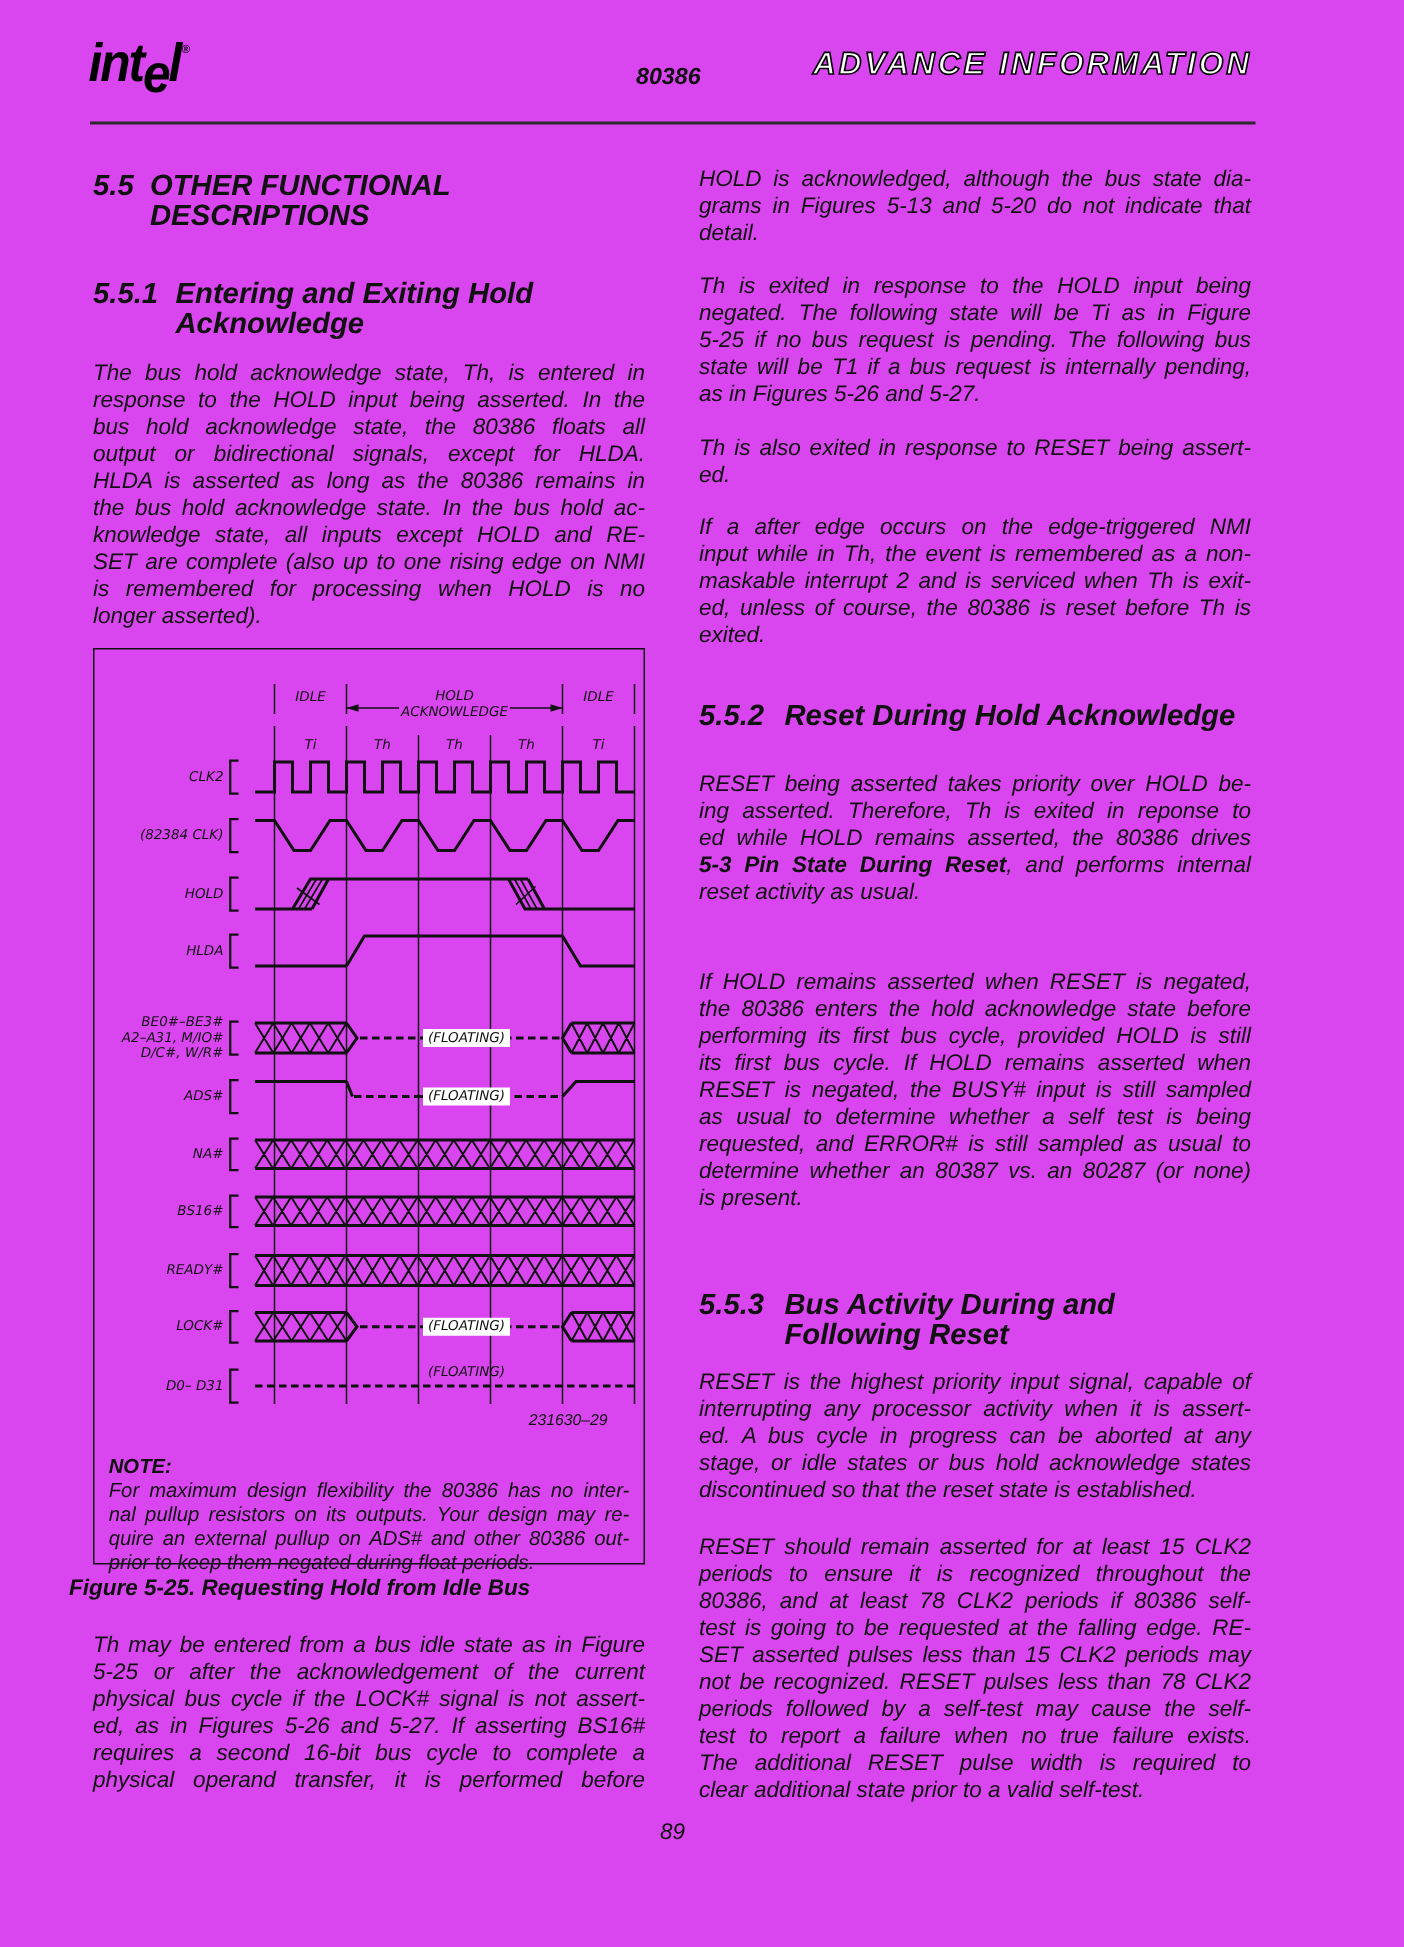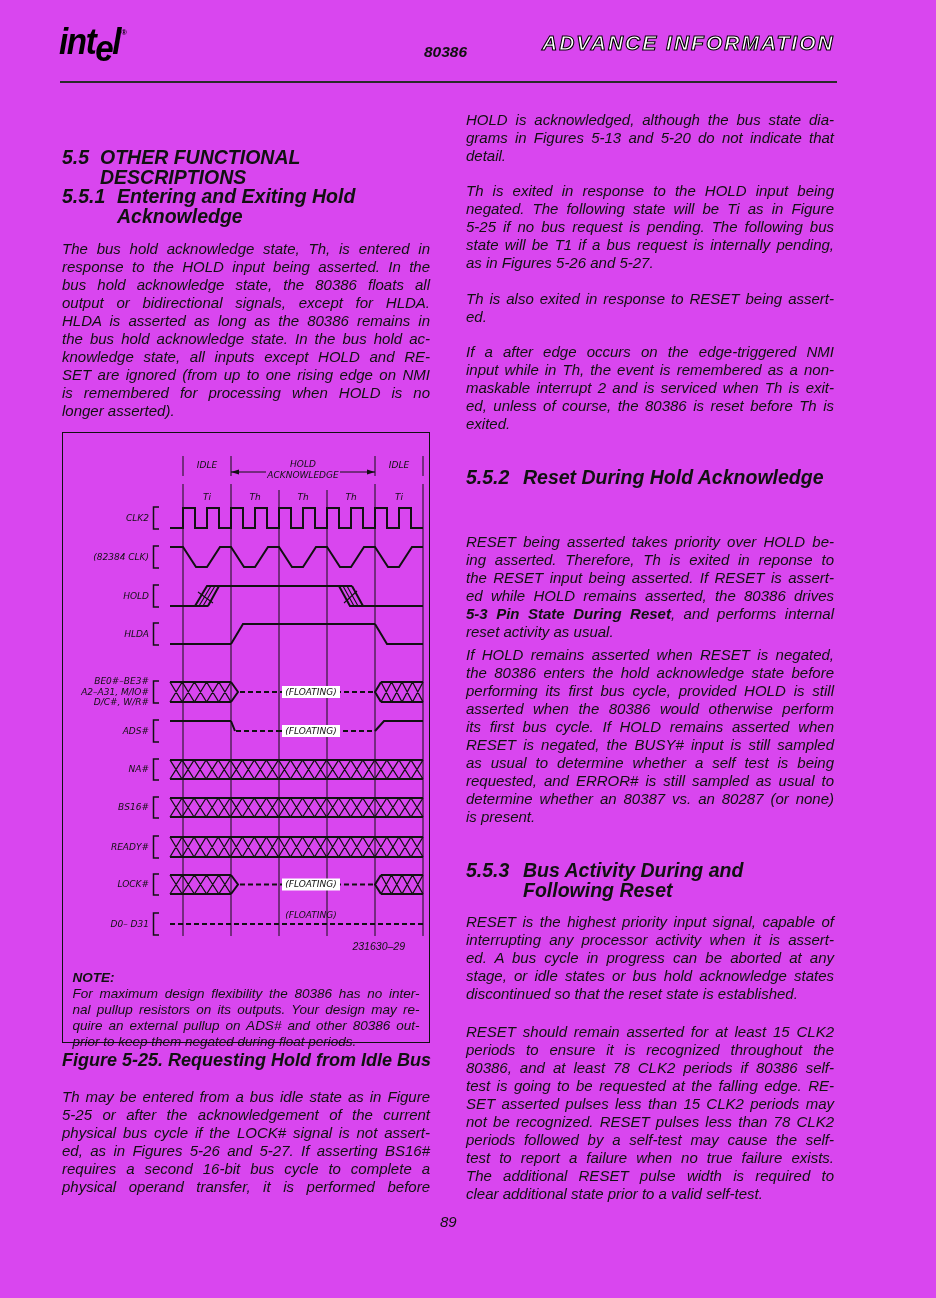--- a/index.html
+++ b/index.html
@@ -16,43 +16,43 @@
 .para{font-size:15px;line-height:18px;}
 .ln{white-space:nowrap;text-align:justify;text-align-last:justify;}
 .para .ln:last-child{text-align-last:left;}
 .para.cont .ln:last-child{text-align-last:justify;}
 .b{font-weight:bold;}
 .head{font-size:19.5px;font-weight:bold;line-height:19.5px;}
 .head .num{position:absolute;left:0;top:0;}
 .head .ln{text-align:left;text-align-last:left;}
 .colL{left:62px;width:368px;}
 .colR{left:466px;width:368px;}
-#h55{top:115px;margin-top:33px;} #h55 .title{margin-left:38px;}
+#h55{top:115px;} #h55 .title{margin-left:38px;}
 #h551{top:187px;} #h551 .title{margin-left:55px;}
 #pL1{top:240px;}
 #pL2{top:1088px;}
 #pR1{top:111px;}
 #pR2{top:182px;}
 #pR3{top:290px;}
 #pR4{top:343px;}
 #h552{top:468px;} #h552 .title{margin-left:57px;}
-#pR5{top:533px;}
+#pR5{top:514px;}
 #pR6{top:646px;}
 #h553{top:861px;} #h553 .title{margin-left:57px;}
 #pR7{top:913px;}
 #pR8{top:1023px;}
 
 #figbox{left:62px;top:432px;width:366px;height:609px;border:1.5px solid #111;}
 #timing-svg{position:absolute;left:-1.5px;top:-1.5px;width:369px;height:530px;overflow:visible;}
 #timing-svg text{font-family:"DejaVu Sans",sans-serif;fill:#111;}
 #timing-svg text.fid{font-family:"Liberation Sans",sans-serif;}
 #note{position:absolute;left:9.5px;top:516.5px;width:347px;font-size:13.5px;line-height:16.2px;}
 #note .note-title{font-weight:bold;margin-top:20px;}
 #note .para{font-size:13.5px;line-height:16.2px;}
-#caption{left:62px;top:1050px;width:369px;text-align:left;font-size:18px;font-weight:bold;white-space:nowrap;}
+#caption{left:46px;top:1050px;width:369px;text-align:left;font-size:15px;font-weight:bold;white-space:nowrap;}
 #pageno{left:440px;top:1213px;font-size:15px;text-align:right;}
 </style>
 </head>
 <body>
 
 <div id="page">
 
   <div id="logo" class="abs">
     <span>int</span><span class="e">e</span><span>l</span><span class="reg">®</span>
   </div>
@@ -75,21 +75,21 @@
       </div>
   </div>
   <div id="pL1" class="abs para colL">
       <div class="ln">The bus hold acknowledge state, Th, is entered in</div>
       <div class="ln">response to the HOLD input being asserted. In the</div>
       <div class="ln">bus hold acknowledge state, the 80386 floats all</div>
       <div class="ln">output or bidirectional signals, except for HLDA.</div>
       <div class="ln">HLDA is asserted as long as the 80386 remains in</div>
       <div class="ln">the bus hold acknowledge state. In the bus hold ac-</div>
       <div class="ln">knowledge state, all inputs except HOLD and RE-</div>
-      <div class="ln">SET are ignored (from up to one rising edge on NMI</div>
+      <div class="ln">SET are complete (also up to one rising edge on NMI</div>
       <div class="ln">is remembered for processing when HOLD is no</div>
       <div class="ln">longer asserted).</div>
     </div>
 
   <div id="figbox" class="abs">
     <svg id="timing-svg" viewBox="0 0 369 530" xmlns="http://www.w3.org/2000/svg">
         <path d="M121,24 V44 M121,52 V504" fill="none" stroke="#111" stroke-width="1" stroke-dasharray="none" stroke-linejoin="miter"></path>
         <path d="M169,24 V44 M169,52 V504" fill="none" stroke="#111" stroke-width="1" stroke-dasharray="none" stroke-linejoin="miter"></path>
         <path d="M217,58 V504" fill="none" stroke="#111" stroke-width="1" stroke-dasharray="none" stroke-linejoin="miter"></path>
         <path d="M265,58 V504" fill="none" stroke="#111" stroke-width="1" stroke-dasharray="none" stroke-linejoin="miter"></path>
@@ -207,30 +207,28 @@
 
   <div id="h552" class="abs head colR">
     <span class="num">5.5.2</span>
     <div class="title">
         <div class="ln">Reset During Hold Acknowledge</div>
       </div>
   </div>
   <div id="pR5" class="abs para colR">
       <div class="ln">RESET being asserted takes priority over HOLD be-</div>
       <div class="ln">ing asserted. Therefore, Th is exited in reponse to</div>
-      <div class="ln">the RESET input being asserted. If RESET is assert-</div>
       <div class="ln">ed while HOLD remains asserted, the 80386 drives</div>
       <div class="ln"><span class="b">5-3 Pin State During Reset</span><span>, and performs internal</span></div>
       <div class="ln">reset activity as usual.</div>
     </div>
   <div id="pR6" class="abs para colR">
       <div class="ln">If HOLD remains asserted when RESET is negated,</div>
       <div class="ln">the 80386 enters the hold acknowledge state before</div>
       <div class="ln">performing its first bus cycle, provided HOLD is still</div>
-      <div class="ln">asserted when the 80386 would otherwise perform</div>
       <div class="ln">its first bus cycle. If HOLD remains asserted when</div>
       <div class="ln">RESET is negated, the BUSY# input is still sampled</div>
       <div class="ln">as usual to determine whether a self test is being</div>
       <div class="ln">requested, and ERROR# is still sampled as usual to</div>
       <div class="ln">determine whether an 80387 vs. an 80287 (or none)</div>
       <div class="ln">is present.</div>
     </div>
 
   <div id="h553" class="abs head colR">
     <span class="num">5.5.3</span>

